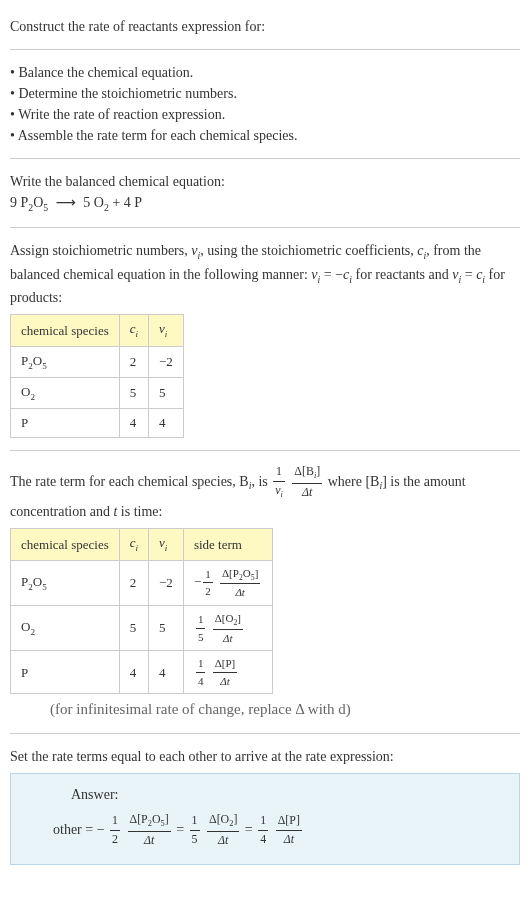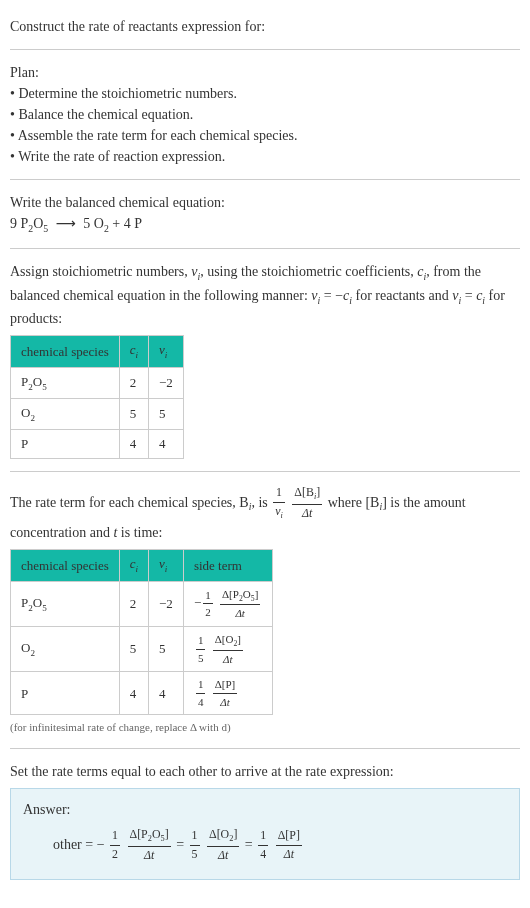--- a/index.html
+++ b/index.html
@@ -37,51 +37,53 @@
       margin-top: 6px;
       font-size: 13px;
     }
     th, td {
       border: 1px solid #ccc;
       padding: 4px 10px;
       text-align: left;
     }
     th {
       font-weight: normal;
-      background: #14b8a6;
+      background: #fef9c3;
     }
     .frac {
       display: inline-block;
       vertical-align: middle;
       text-align: center;
       font-size: 0.85em;
       margin: 0 2px;
     }
     .frac .num {
       display: block;
       border-bottom: 1px solid #333;
       padding: 0 2px;
     }
     .frac .den {
       display: block;
       padding: 0 2px;
     }
     .small-note {
-      font-size: 11px;
+      font-size: 15px;
       color: #666;
       margin-top: 4px;
+      margin-left: 40px;
     }
     .answer-box {
       background: #e8f4f8;
       border: 1px solid #b8d8e8;
       padding: 10px 12px;
       margin-top: 6px;
     }
     .answer-label {
       margin-bottom: 6px;
+      margin-left: 48px;
     }
     .rate-line {
       padding-left: 30px;
       margin-bottom: 4px;
     }
     .italic {
       font-style: italic;
     }
     ul.plan {
       list-style: none;
@@ -93,26 +95,25 @@
   </style>
 </head>
 <body>
 
 <div class="section">
   <div>Construct the rate of reactants expression for:</div>
 </div>
 <hr>
 
 <div class="section">
-  <div>Plan:</div>
   <ul class="plan">
+    <li>Balance the chemical equation.</li>
     <li>Determine the stoichiometric numbers.</li>
-    <li>Balance the chemical equation.</li>
+    <li>Write the rate of reaction expression.</li>
     <li>Assemble the rate term for each chemical species.</li>
-    <li>Write the rate of reaction expression.</li>
   </ul>
 </div>
 <hr>
 
 <div class="section">
   <div>Write the balanced chemical equation:</div>
   <div>
     <span>9 P</span><span class="sub">2</span><span>O</span><span class="sub">5</span>
     <span class="arrow">⟶</span>
     <span>5 O</span><span class="sub">2</span><span> + 4 P</span>

